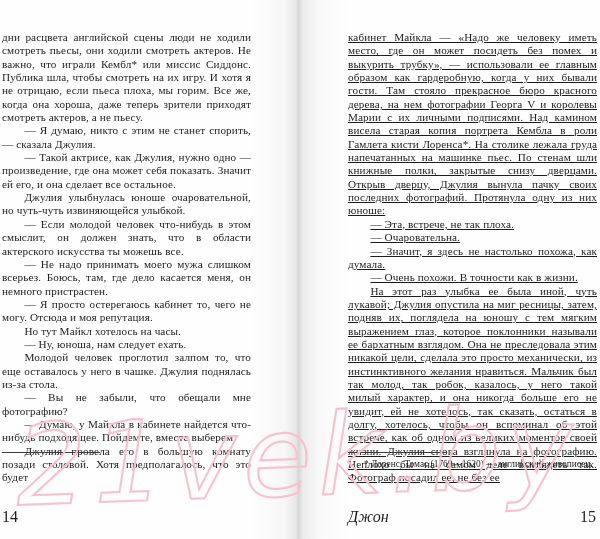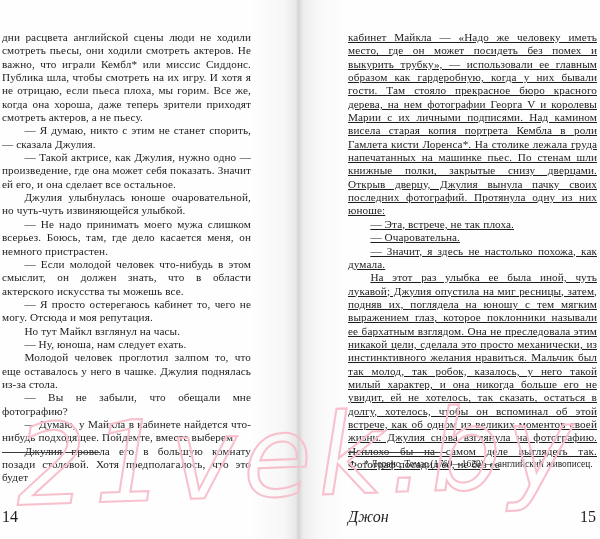--- a/index.html
+++ b/index.html
@@ -99,40 +99,41 @@
 <body>
 
 <div class="book" style="background: rgb(254, 254, 254); color: rgb(29, 29, 29);">
 
   <div class="page">
     <div class="page-text left-text">
         <p class="para">дни расцвета английской сцены люди не ходили смотреть пьесы, они ходили смотреть актеров. Не важно, что играли Кембл* или миссис Сиддонс. Публика шла, чтобы смотреть на их игру. И хотя я не отрицаю, если пьеса плоха, мы горим. Все же, когда она хороша, даже теперь зрители приходят смотреть актеров, а не пьесу.</p>
         <p class="para">— Я думаю, никто с этим не станет спорить, — сказала Джулия.</p>
         <p class="para">— Такой актрисе, как Джулия, нужно одно — произведение, где она может себя показать. Значит ей его, и она сделает все остальное.</p>
         <p class="para">Джулия улыбнулась юноше очаровательной, но чуть-чуть извиняющейся улыбкой.</p>
+        <p class="para">— Если молодой человек что-нибудь в этом смыслит, он должен знать, что в области актерского искусства ты можешь все.</p>
         <p class="para">— Не надо принимать моего мужа слишком всерьез. Боюсь, там, где дело касается меня, он немного пристрастен.</p>
-        <p class="para">— Если молодой человек что-нибудь в этом смыслит, он должен знать, что в области актерского искусства ты можешь все.</p>
         <p class="para">— Я просто остерегаюсь кабинет то, чего не могу. Отсюда и моя репутация.</p>
-        <p class="para">Но тут Майкл взглянул на часы.</p>
+        <p class="para">Но тут Майкл хотелось на часы.</p>
         <p class="para">— Ну, юноша, нам следует ехать.</p>
         <p class="para">Молодой человек проглотил залпом то, что еще оставалось у него в чашке. Джулия поднялась из-за стола.</p>
         <p class="para">— Вы не забыли, что обещали мне фотографию?</p>
         <p class="para">— Думаю, у Майкла в кабинете найдется что-нибудь подходящее. Пойдемте, вместе выберем.</p>
         <p class="para">Джулия провела его в большую комнату позади столовой. Хотя предполагалось, что это будет</p>
       </div>
     <div class="footnote-rule left-rule"></div>
     <div class="footer-item left-num">14</div>
   </div>
 
   <div class="page">
     <div class="page-text right-text">
         <p class="para">кабинет Майкла — «Надо же человеку иметь место, где он может посидеть без помех и выкурить трубку», — использовали ее главным образом как гардеробную, когда у них бывали гости. Там стояло прекрасное бюро красного дерева, на нем фотографии Георга V и королевы Марии с их личными подписями. Над камином висела старая копия портрета Кембла в роли Гамлета кисти Лоренса*. На столике лежала груда напечатанных на машинке пьес. По стенам шли книжные полки, закрытые снизу дверцами. Открыв дверцу, Джулия вынула пачку своих последних фотографий. Протянула одну из них юноше:</p>
         <p class="para">— Эта, встрече, не так плоха.</p>
         <p class="para">— Очаровательна.</p>
         <p class="para">— Значит, я здесь не настолько похожа, как думала.</p>
+        <p class="para">— Очень похожи. В точности как в жизни.</p>
         <p class="para">На этот раз улыбка ее была иной, чуть лукавой; Джулия опустила на миг ресницы, затем, подняв их, поглядела на юношу с тем мягким выражением глаз, которое поклонники называли ее бархатным взглядом. Она не преследовала этим никакой цели, сделала это просто механически, из инстинктивного желания нравиться. Мальчик был так молод, так робок, казалось, у него такой милый характер, и она никогда больше его не увидит, ей не хотелось, так сказать, остаться в долгу, хотелось, чтобы он вспоминал об этой встрече, как об одном из великих моментов своей жизни. Джулия снова взглянула на фотографию. Неплохо бы на самом деле выглядеть так. Фотограф посадил ее, не без ее</p>
       </div>
     <div class="footnote-rule right-rule"></div>
     <div class="footnote right-footnote">* Лоренс, Томас (1769—1620) — английский живописец.</div>
     <div class="footer-item right-title">Джон</div>
     <div class="footer-item right-num">15</div>
   </div>
 
   <div class="gutter"></div>
 

